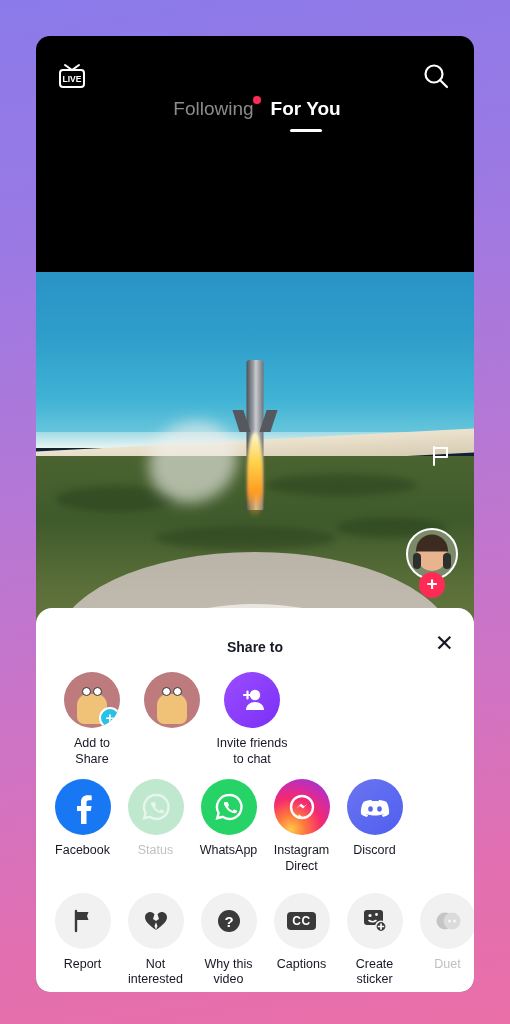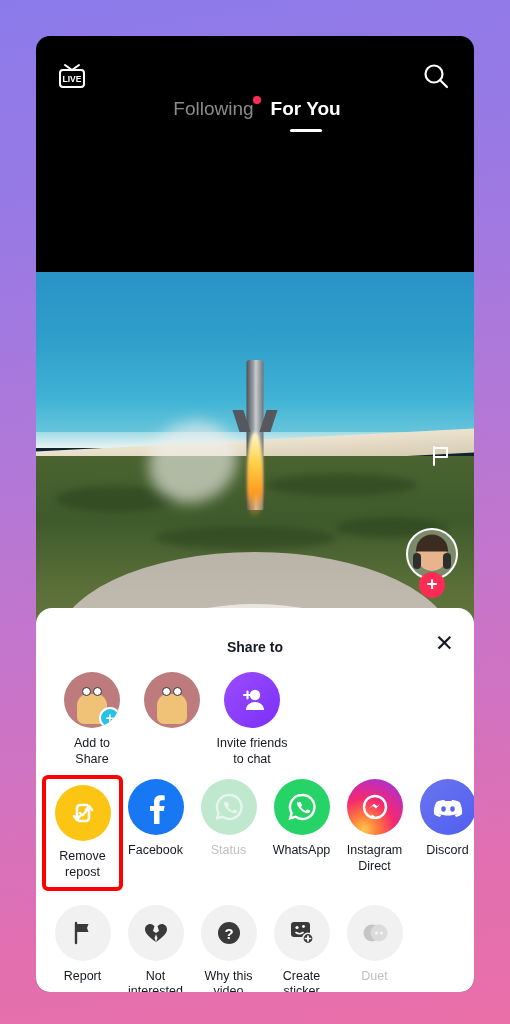--- a/index.html
+++ b/index.html
@@ -183,33 +183,20 @@
             <path d="M9 25 c0-5 4.2-8 9-8 s9 3 9 8 z" fill="#fff"></path>
             <path d="M7 10 h7 M10.5 6.5 v7" stroke="#fff" stroke-width="2.2" stroke-linecap="round"></path>
           </svg>
         </div>
         <div class="lbl" style="white-space:pre-line;">Invite friends
 to chat</div>
       </div>
     </div>
 
     <div class="row">
-      <div class="cell hi">
-        <div class="ic yellow">
-          <svg width="32" height="32" viewBox="0 0 32 32">
-            <path d="M10 22 V11 a3 3 0 0 1 3-3 h7" stroke="#fff" stroke-width="2.6" fill="none" stroke-linecap="round"></path>
-            <path d="M7 19 l3 4 3-4" stroke="#fff" stroke-width="2.6" fill="none" stroke-linecap="round" stroke-linejoin="round"></path>
-            <path d="M22 10 V21 a3 3 0 0 1 -3 3 h-7" stroke="#fff" stroke-width="2.6" fill="none" stroke-linecap="round"></path>
-            <path d="M25 13 l-3-4 -3 4" stroke="#fff" stroke-width="2.6" fill="none" stroke-linecap="round" stroke-linejoin="round"></path>
-            <path d="M13 16 l2.5 2.5 L20 13" stroke="#fff" stroke-width="2.4" fill="none" stroke-linecap="round" stroke-linejoin="round"></path>
-          </svg>
-        </div>
-        <div class="lbl" style="white-space:pre-line;">Remove
-repost</div>
-      </div>
       <div class="cell">
         <div class="ic fb">
           <svg width="34" height="34" viewBox="0 0 34 34">
             <path d="M20.5 34 V21 h4.3 l.8-5h-5.1v-3.2c0-1.5.4-2.5 2.5-2.5h2.7V5.4c-.5-.1-2.1-.2-4-.2-4 0-6.7 2.4-6.7 6.9V16H11v5h4V34z" fill="#fff"></path>
           </svg>
         </div>
         <div class="lbl" style="white-space:pre-line;">Facebook</div>
       </div>
       <div class="cell">
         <div class="ic st">
@@ -274,20 +261,26 @@
       </div>
       <div class="cell">
         <div class="ic grey">
           <svg width="28" height="28" viewBox="0 0 28 28">
             <circle cx="14" cy="14" r="11" fill="#3a3a3a"></circle>
             <text x="14" y="19.5" font-size="15" font-weight="bold" fill="#fff" text-anchor="middle" font-family="Liberation Sans, sans-serif">?</text>
           </svg>
         </div>
         <div class="lbl" style="white-space:pre-line;">Why this
 video</div>
+      </div>
+      <div class="cell">
+        <div class="ic grey">
+          <span class="cc">CC</span>
+        </div>
+        <div class="lbl" style="white-space:pre-line;">Captions</div>
       </div>
       <div class="cell">
         <div class="ic grey">
           <svg width="27" height="27" viewBox="0 0 27 27">
             <path d="M3 6 a3 3 0 0 1 3-3 h13 a3 3 0 0 1 3 3 v9 a3 3 0 0 1 -3 3 H6 a3 3 0 0 1 -3-3 z" fill="#3a3a3a"></path>
             <circle cx="9" cy="8.5" r="1.6" fill="#fff"></circle>
               <circle cx="15.5" cy="7.5" r="1.4" fill="#fff"></circle>
             <path d="M8 13.5 q3.5 2.5 7 0" stroke="#fff" stroke-width="1.6" fill="none" stroke-linecap="round"></path>
             <circle cx="20" cy="19.5" r="5.2" fill="#3a3a3a" stroke="#f1f1f2" stroke-width="1.6"></circle>
             <path d="M20 17 v5 M17.5 19.5 h5" stroke="#fff" stroke-width="1.7" stroke-linecap="round"></path>

